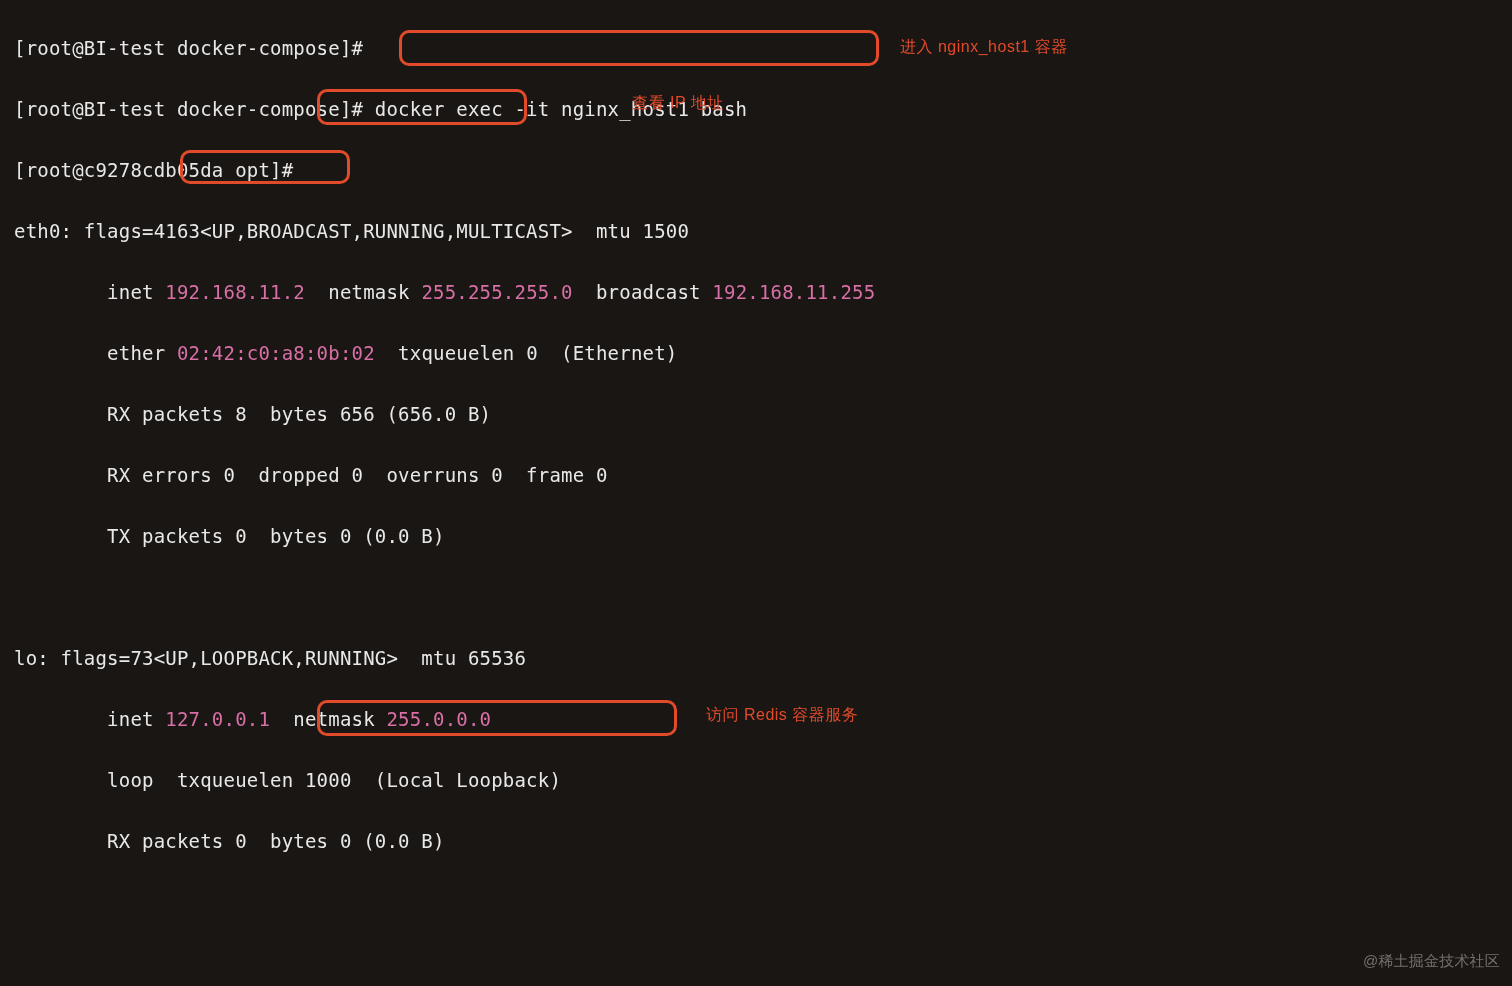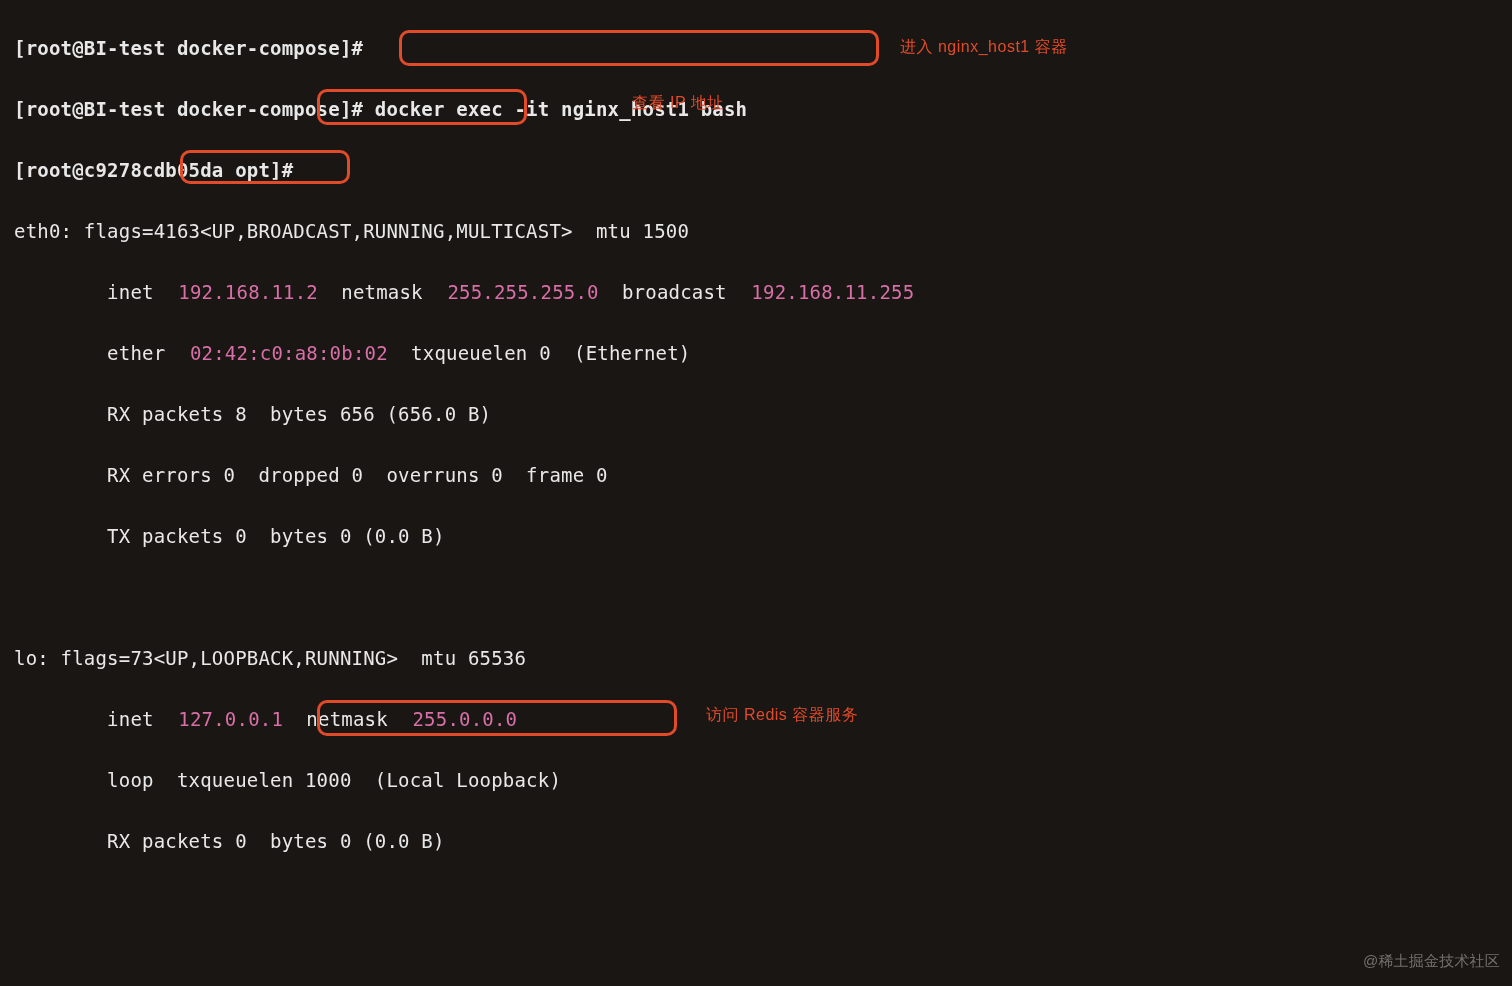--- a/index.html
+++ b/index.html
@@ -11,22 +11,22 @@
     color: #e8e8e8;
     padding: 2px 14px 20px 14px;
     width: 1512px;
     height: 986px;
     overflow: hidden;
     position: relative;
     letter-spacing: 0.2px;
   }
   .term { position: relative; white-space: pre; }
   .line { display: block; }
-  .b { font-weight: 700; margin-top: 36px; }
-  .pink { color: #d86fa6; margin-left: 13px; }
+  .b { font-weight: 400; margin-top: 36px; }
+  .pink { color: #d86fa6; }
   .box {
     position: absolute;
     border: 3px solid #e14b2a;
     border-radius: 10px;
     pointer-events: none;
   }
   .note {
     position: absolute;
     color: #e14b2a;
     font-family: "PingFang SC", "Hiragino Sans GB", "Microsoft YaHei", sans-serif;

